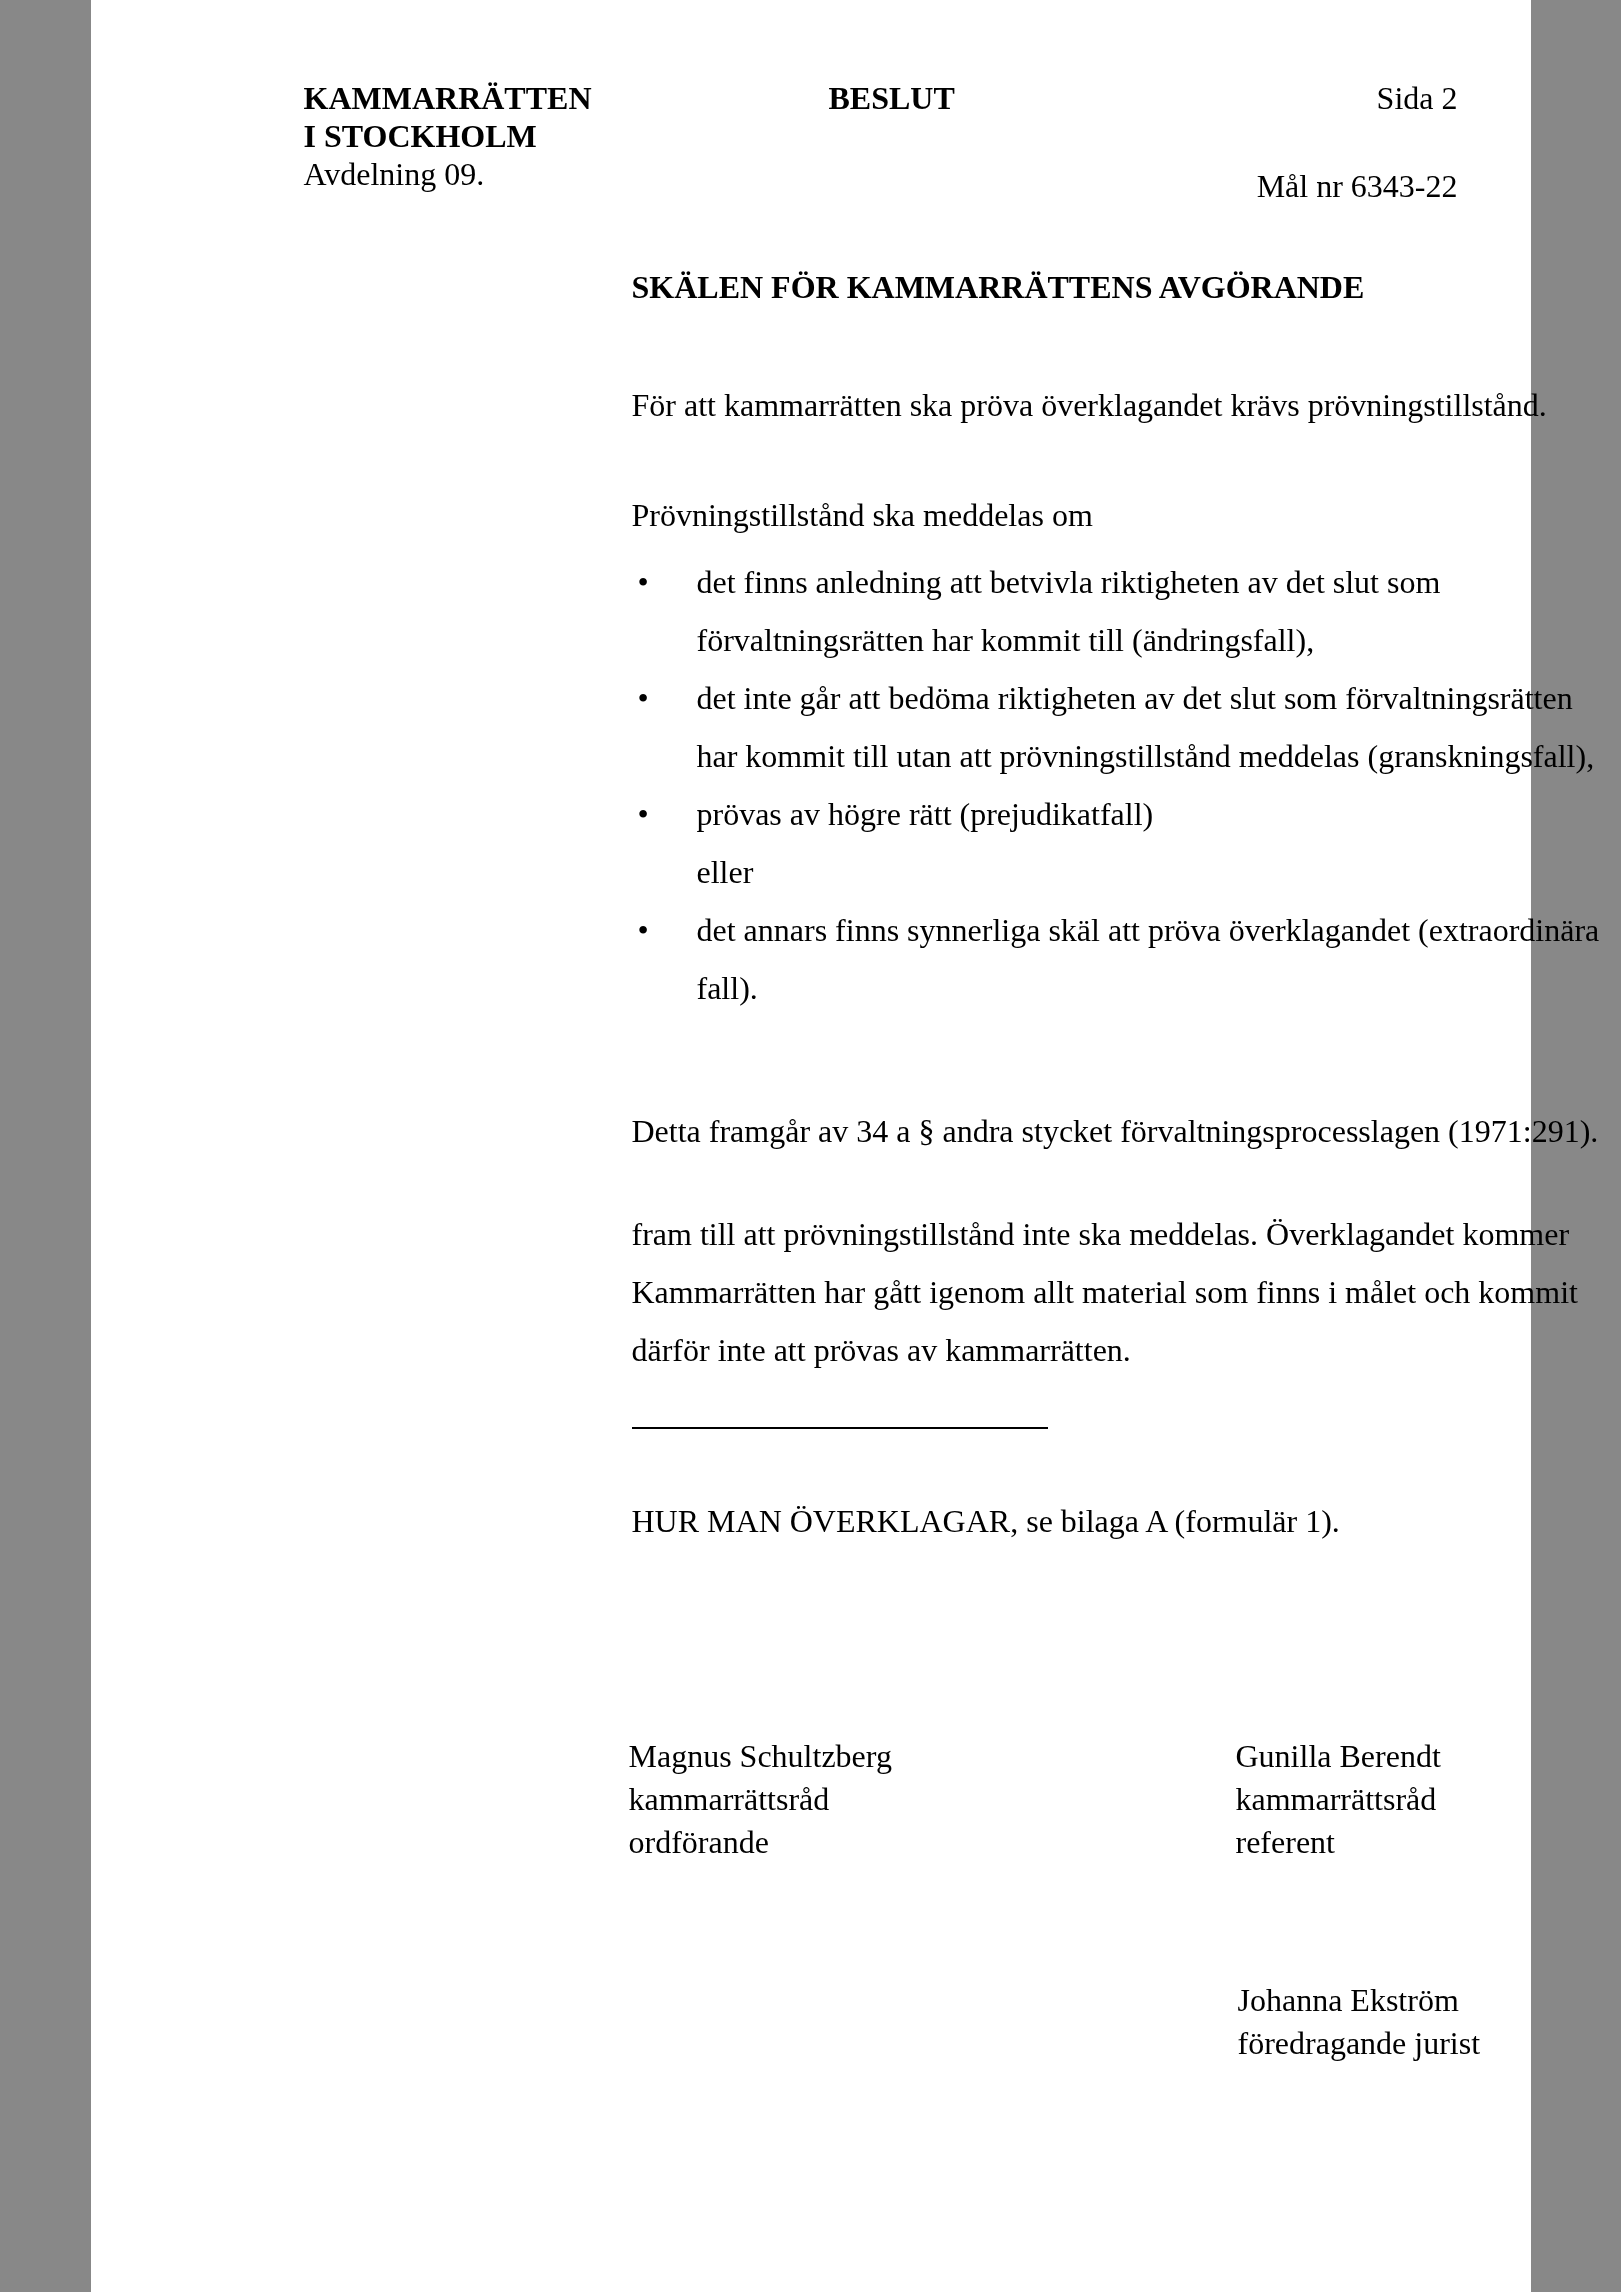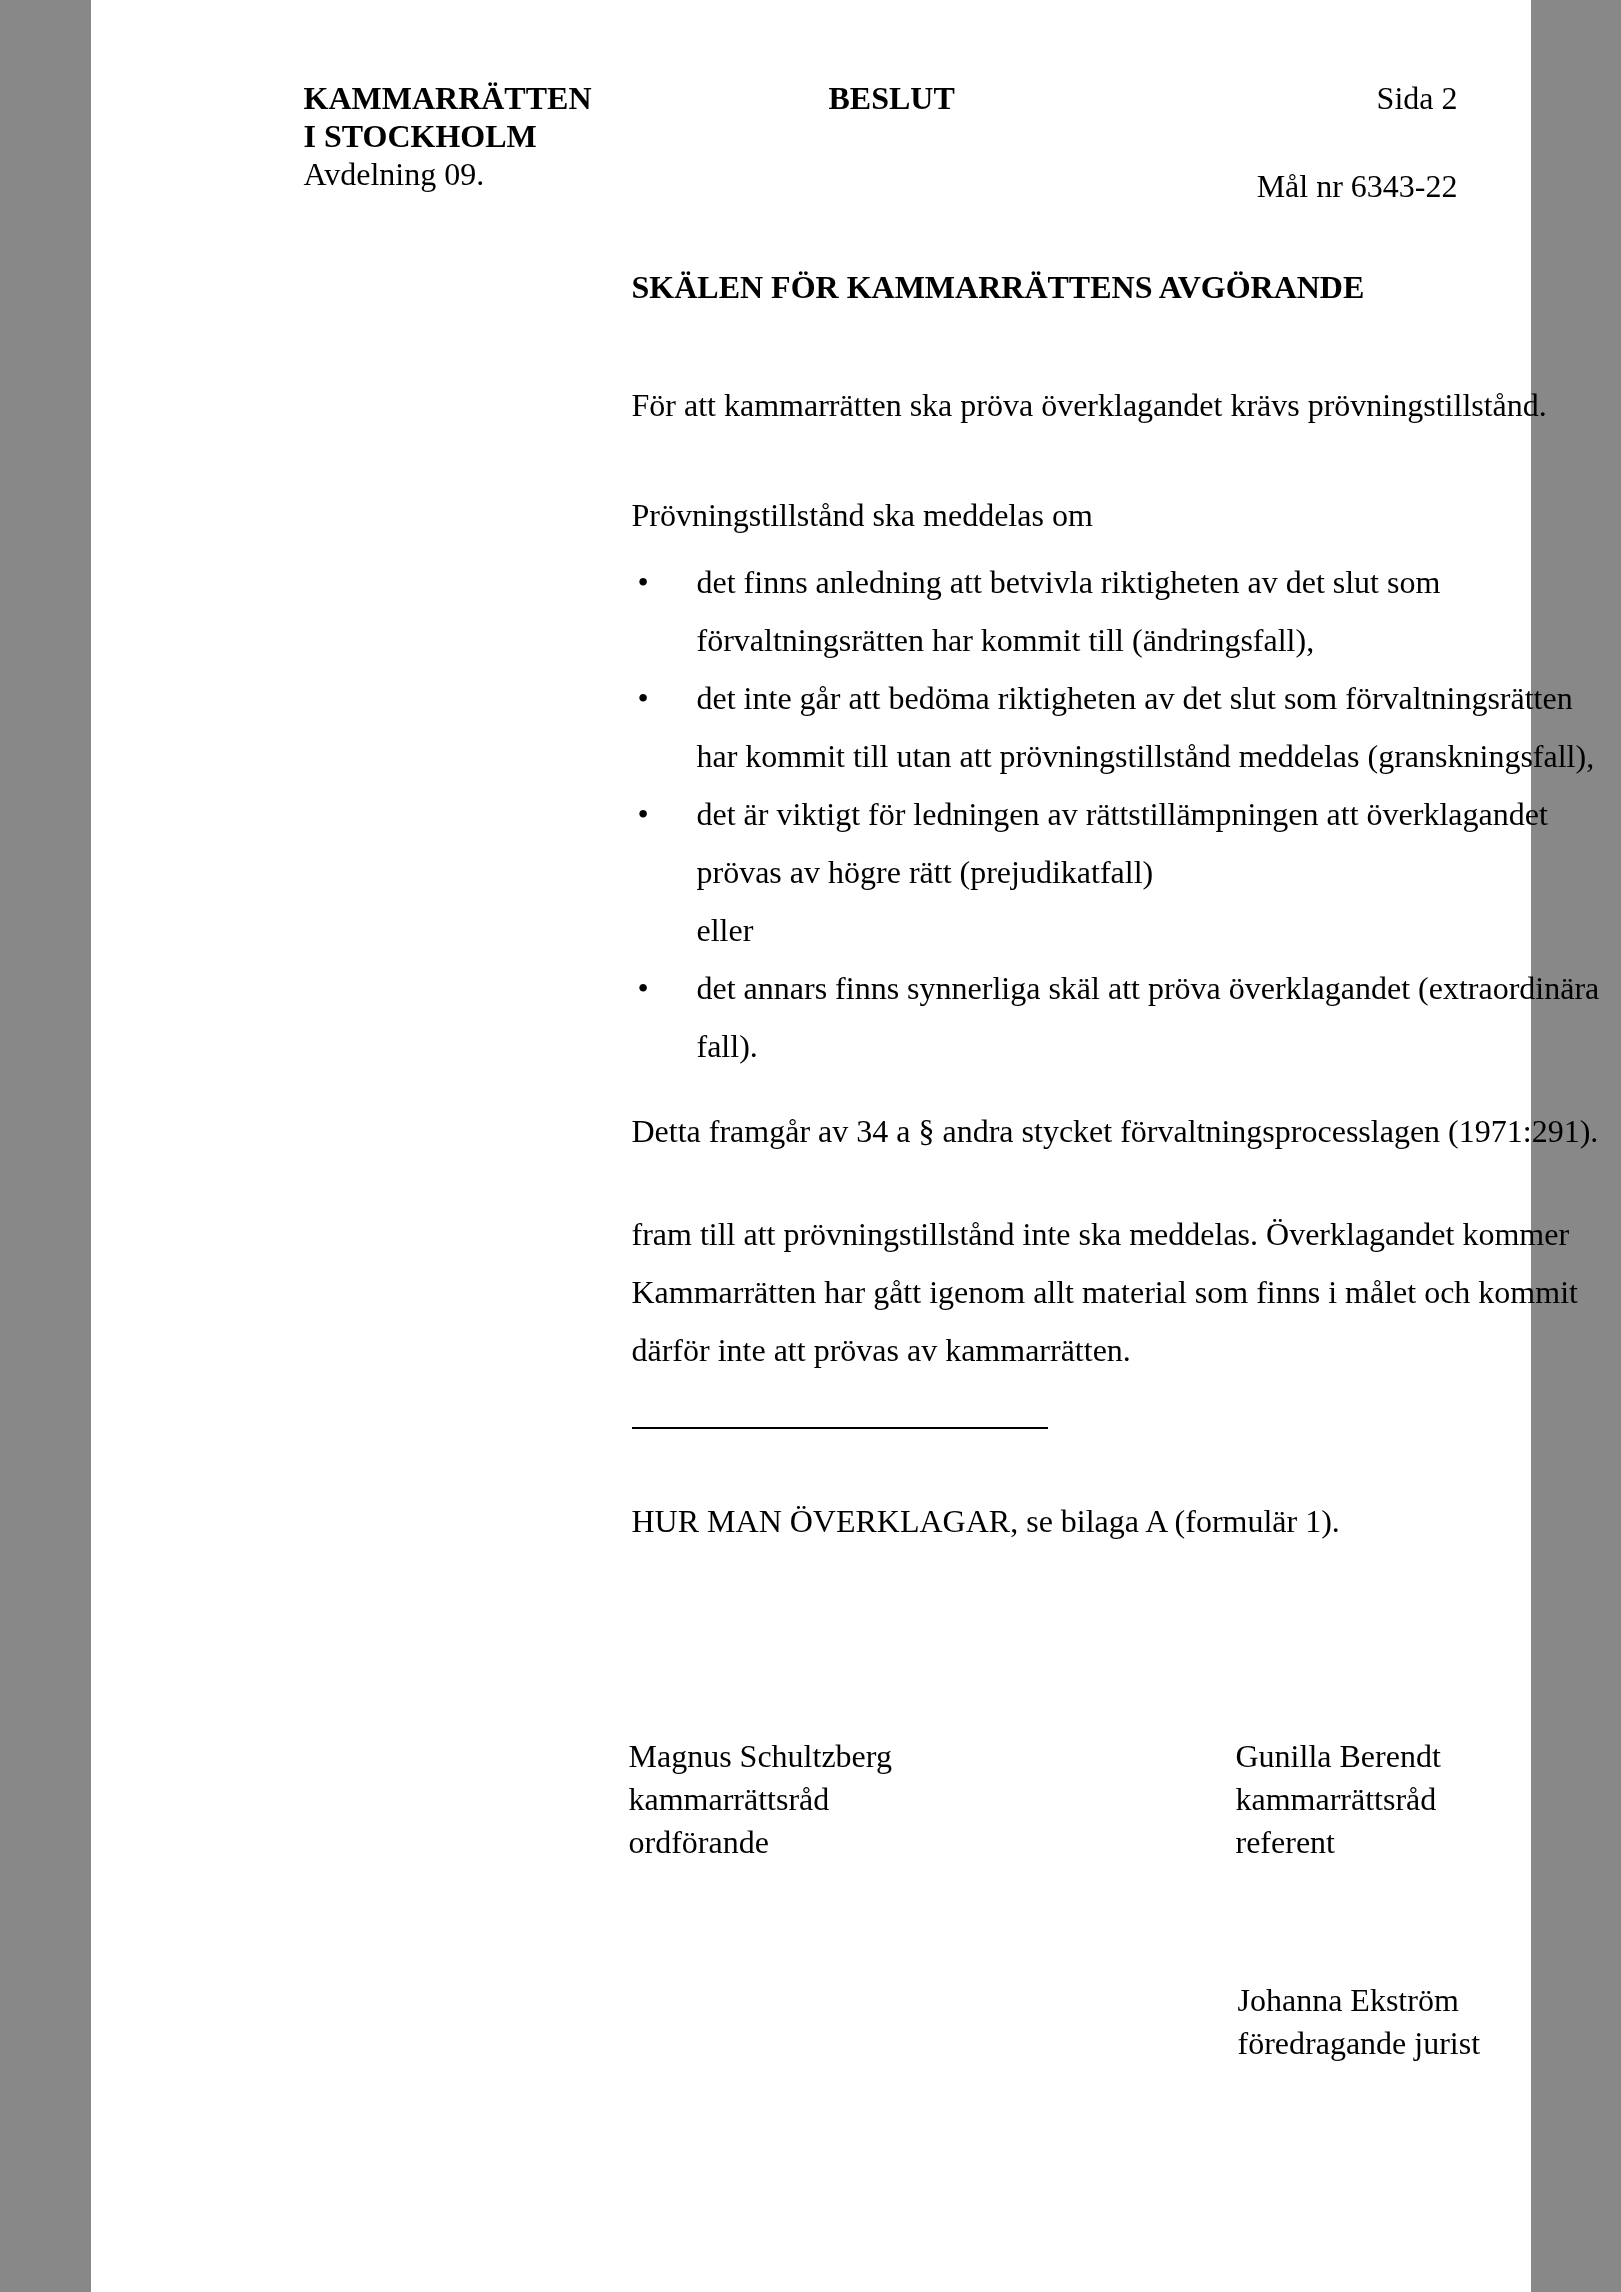--- a/index.html
+++ b/index.html
@@ -59,21 +59,20 @@
     <div class="bullet-line">
       <span class="bullet-dot">•</span>
       <span class="ln">det inte går att bedöma riktigheten av det slut som förvaltningsrätten</span>
     </div>
     <div class="bullet-line">
       <span class="ln">har kommit till utan att prövningstillstånd meddelas (granskningsfall),</span>
     </div>
 
     <div class="bullet-line">
       <span class="bullet-dot">•</span>
-      <span class="ln">det är viktigt för ledningen av rättstillämpningen att överklagandet</span>
     </div>
     <div class="bullet-line">
       <span class="ln">prövas av högre rätt (prejudikatfall)</span>
     </div>
     <div class="bullet-line">
       <span class="ln">eller</span>
     </div>
 
     <div class="bullet-line">
       <span class="bullet-dot">•</span>

